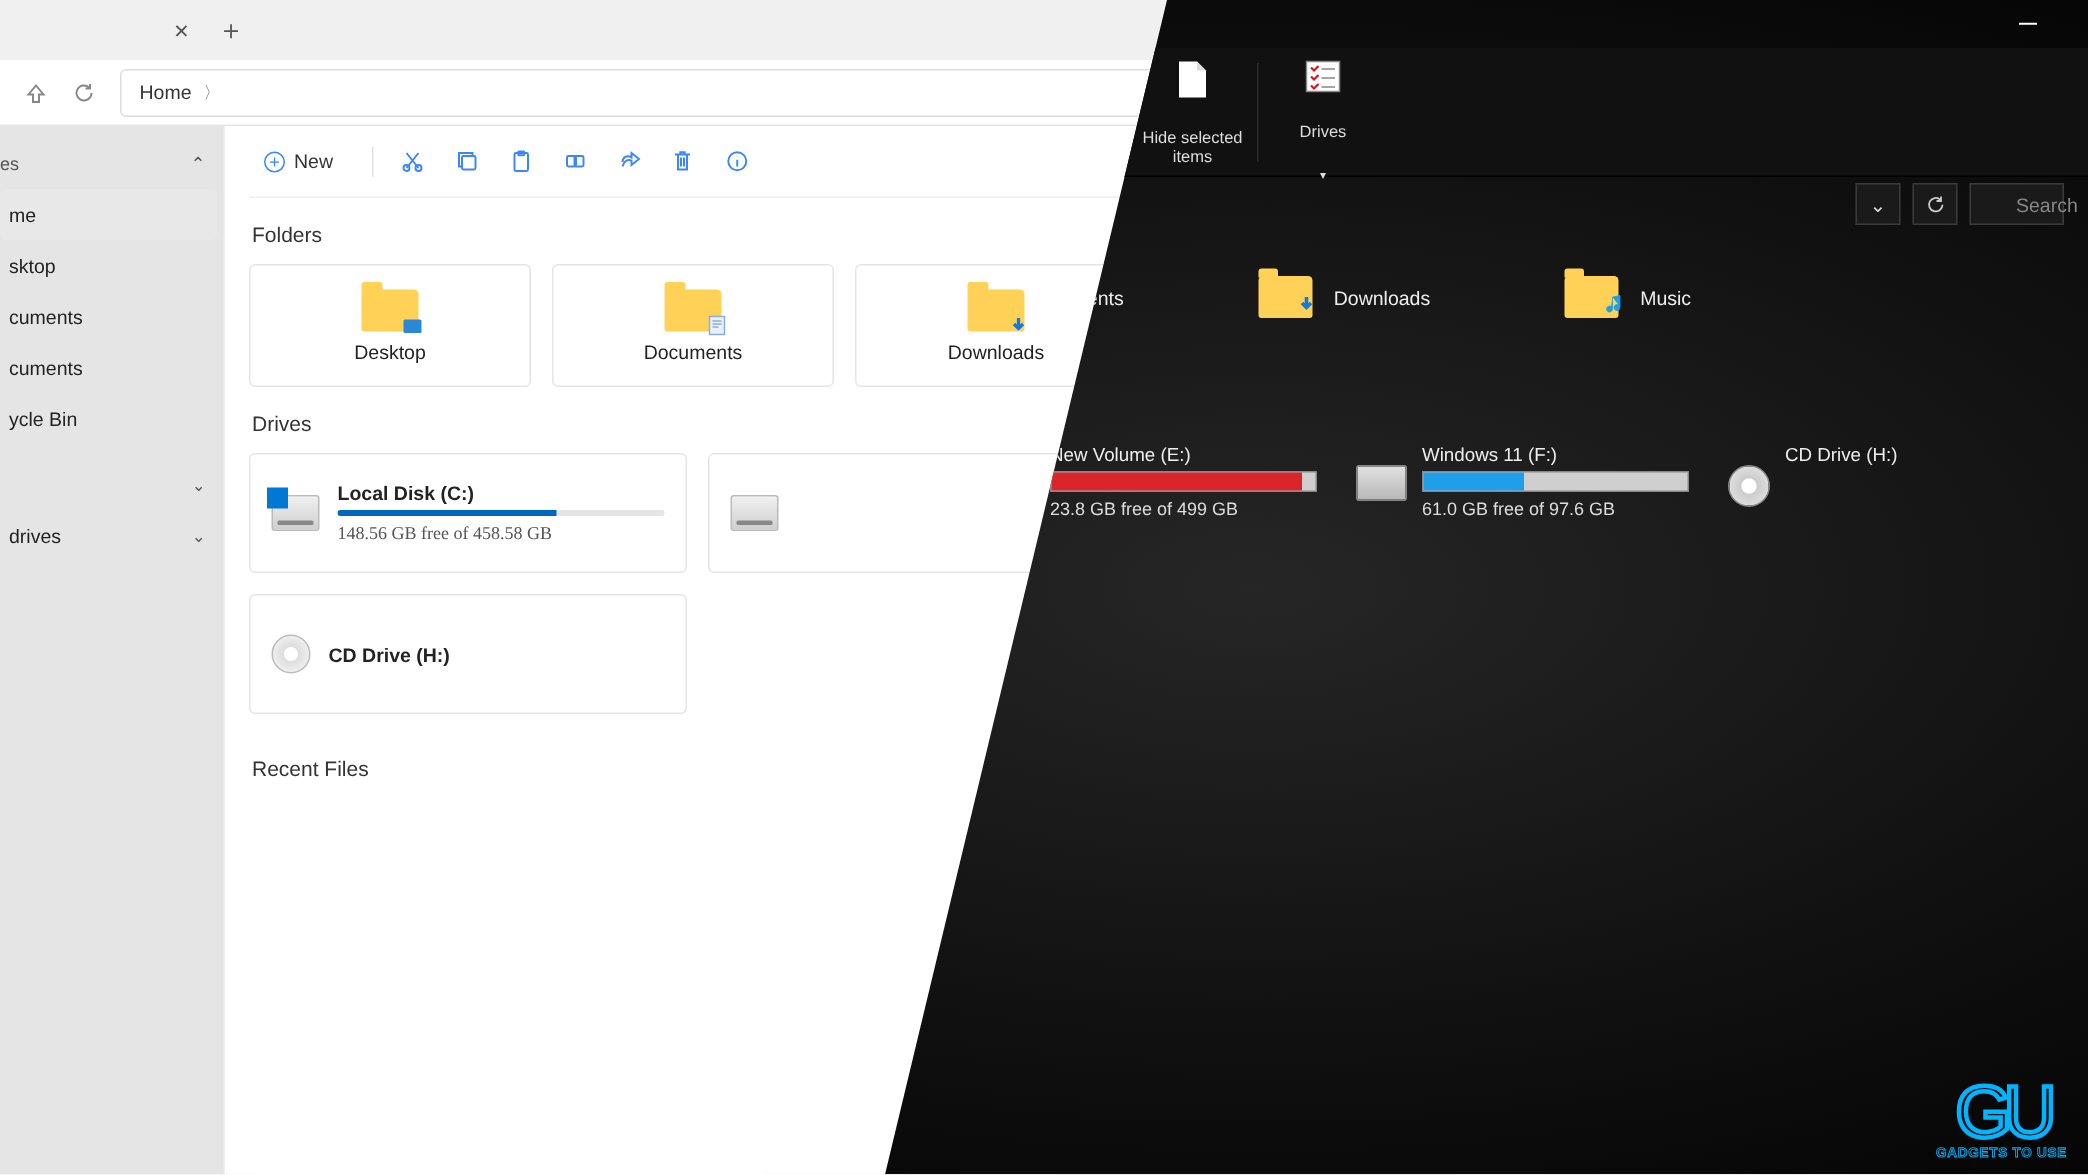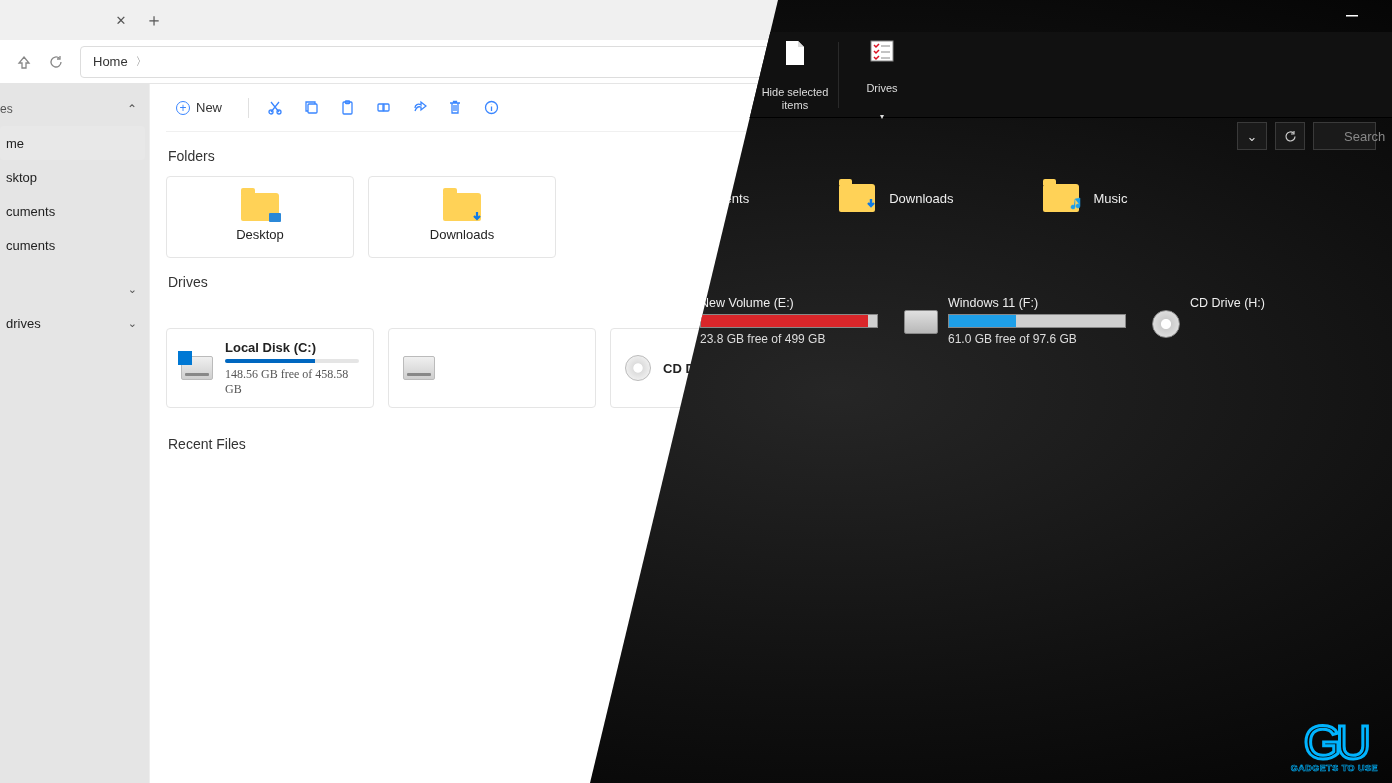--- a/index.html
+++ b/index.html
@@ -37,21 +37,21 @@
     
     .folder-row { display: flex; gap: 14px;}
     .folder-card { width: 188px; height: 82px; border: 1px solid #e5e5e5; border-radius: 4px; display: flex; flex-direction: column; align-items: center; justify-content: center; gap: 6px;}
     .folder-ic { width: 38px; height: 28px; position: relative;}
     .folder-ic .back { position: absolute; inset: 0; background: #ffd257; border-radius: 3px 3px 2px 2px;}
     .folder-ic .tab { position: absolute; left: 0; top: -5px; width: 14px; height: 7px; background: #ffd257; border-radius: 2px 2px 0 0;}
     .folder-ic .overlay { position: absolute; right: -3px; bottom: -3px; display:flex; align-items:center; justify-content:center;}
     .folder-lbl { font-size: 13px; color: #222;}
     
     .drive-row { display: flex; gap: 14px; flex-wrap: wrap; max-width: 780px;}
-    .drive-card { width: 208px; height: 80px; border: 1px solid #e5e5e5; border-radius: 4px; display: flex; align-items: center; padding: 0 14px; gap: 12px; margin-top: 26px;}
+    .drive-card { width: 292px; height: 80px; border: 1px solid #e5e5e5; border-radius: 4px; display: flex; align-items: center; padding: 0 14px; gap: 12px;}
     .drive-ic { width: 32px; height: 24px; background: linear-gradient(#f0f0f0,#cfcfcf); border-radius: 2px; position: relative; border:1px solid #bbb;}
     .drive-ic::after{content:"";position:absolute;left:3px;right:3px;bottom:3px;height:3px;background:#888;border-radius:1px;}
     .drive-ic.win::before{content:"";position:absolute;left:-4px;top:-6px;width:14px;height:14px;background:#0078d4;}
     .drive-ic.cd{border-radius:50%;width:26px;height:26px;background:radial-gradient(circle,#fff 25%,#ddd 30%,#eee 70%);border:1px solid #bbb;}
     .drive-ic.cd::after{display:none;}
     .drive-info{ display:flex; flex-direction:column; gap:4px; flex:1;}
     .drive-name{ font-size:13px; font-weight:600; color:#222;}
     .drive-bar{ width:100%; height:4px; background:#e5e5e5; border-radius:2px; overflow:hidden;}
     .drive-fill{ height:100%; background:#0067c0;}
     .drive-free{ font-size:12px; color:#555;font-family:Liberation Serif, serif;}
@@ -140,20 +140,23 @@
         </div>
       <div class="side-item">
           <span>sktop</span>
         </div>
       <div class="side-item">
           <span>cuments</span>
         </div>
       <div class="side-item">
           <span>cuments</span>
         </div>
+      <div class="side-item">
+          <span>ycle Bin</span>
+        </div>
       <div class="side-exp" style="margin-top:10px">
           <span></span>
           <span class="chev">⌄</span>
         </div>
       <div class="side-exp">
           <span>drives</span>
           <span class="chev">⌄</span>
         </div>
     </div>
 
@@ -219,20 +222,33 @@
                 </svg>
               </div>
             </div>
           <div class="folder-lbl">Desktop</div>
         </div>
         <div class="folder-card">
           <div class="folder-ic">
               <div class="tab"></div>
               <div class="back"></div>
               <div class="overlay">
+                <svg width="12" height="14">
+                  <rect x="1" y="1" width="10" height="12" fill="#e8f1fb" stroke="#8aaed6"></rect>
+                  <path d="M3 4h6M3 6h6M3 8h4" stroke="#8aaed6"></path>
+                </svg>
+              </div>
+            </div>
+          <div class="folder-lbl">Documents</div>
+        </div>
+        <div class="folder-card">
+          <div class="folder-ic">
+              <div class="tab"></div>
+              <div class="back"></div>
+              <div class="overlay">
                 <svg width="14" height="14">
                   <path d="M7 2v6M4 6l3 3 3-3" stroke="#0f7ae5" stroke-width="2.2" fill="none"></path>
                 </svg>
               </div>
             </div>
           <div class="folder-lbl">Downloads</div>
         </div>
       </div>
 
       <div class="sect-h">Drives</div>

